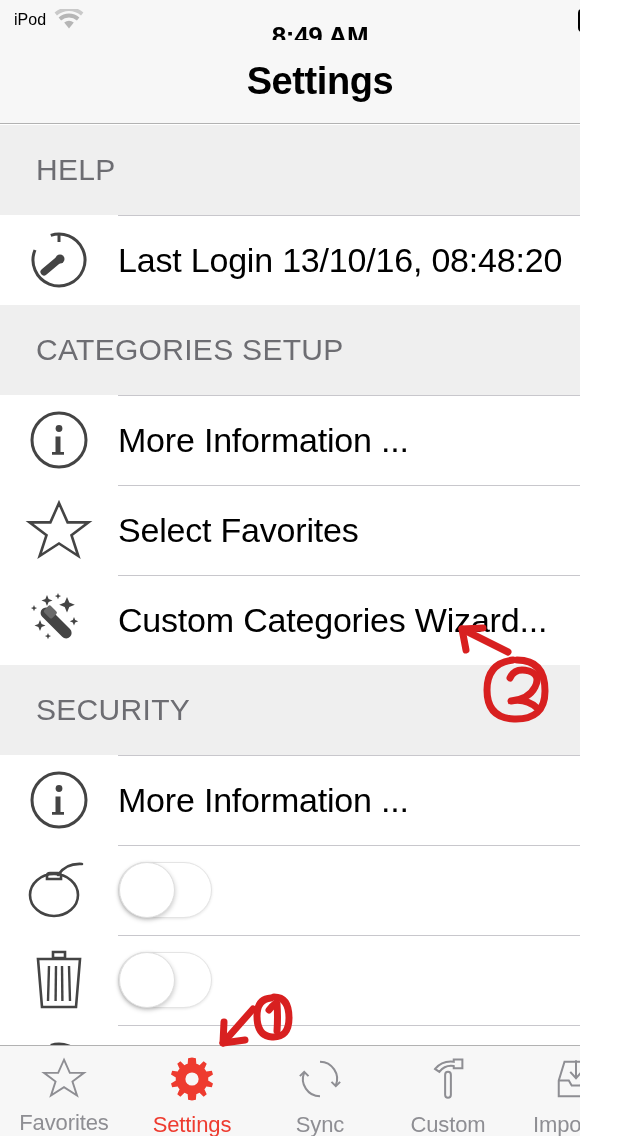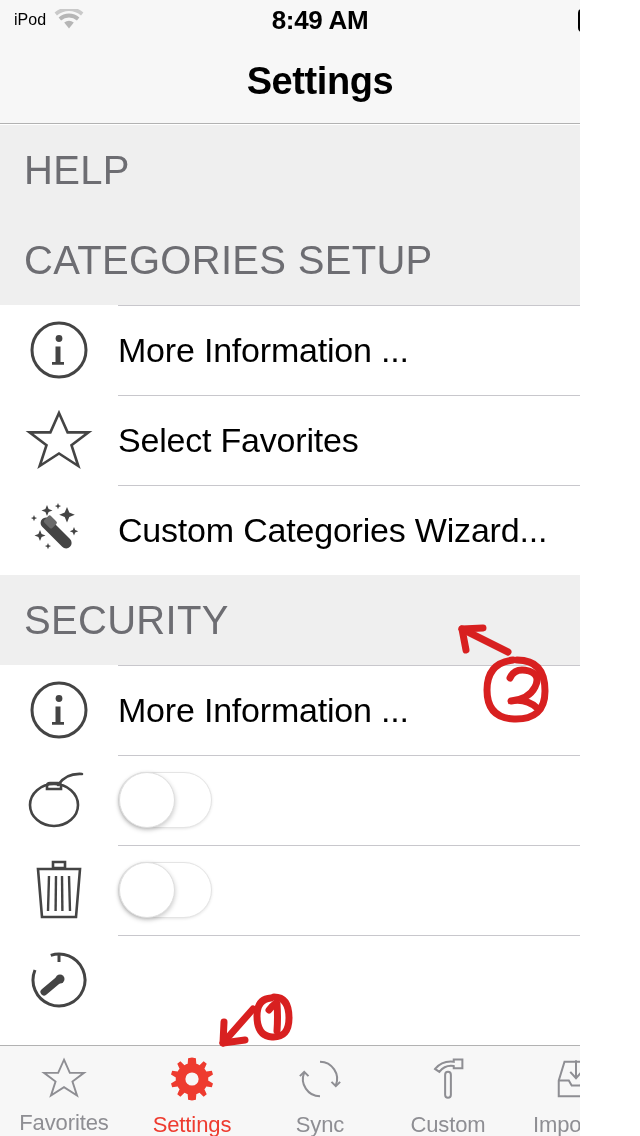--- a/index.html
+++ b/index.html
@@ -31,21 +31,21 @@
     align-items: center;
   }
   #status-left {
     position: absolute;
     left: 14px; top: 0; height: 40px;
     display: flex; align-items: center; gap: 8px;
   }
   .wifi-icon { display: block; }
   #status-time {
     position: absolute;
-    left: 0; top: 0;
+    left: 0; top: 16px;
     width: 640px; height: 40px;
     display: flex; align-items: center; justify-content: center;
     font-size: 26px; font-weight: bold; color: #000;
     letter-spacing: -0.3px;
   }
   #status-right {
     position: absolute;
     right: 14px; top: 0; height: 40px;
     display: flex; align-items: center;
   }
@@ -95,22 +95,22 @@
     height: 920px;
     background: #ffffff;
     overflow: hidden;
   }
 
   .section-header {
     height: 90px;
     background: #efefef;
     display: flex;
     align-items: center;
-    padding-left: 24px;
-    font-size: 40px;
+    padding-left: 36px;
+    font-size: 30px;
     color: #6d6d72;
     letter-spacing: 0.3px;
   }
 
   .row {
     position: relative;
     height: 90px;
     background: #ffffff;
     display: flex;
     align-items: center;
@@ -235,20 +235,32 @@
   </div>
 
   <div id="nav-bar">
     <div id="nav-title">Settings</div>
   </div>
 
   <div id="table">
 
     <div class="section-header">HELP</div>
 
+    <div class="row first-in-section">
+      <div class="row-icon">
+        <svg width="66" height="66" viewBox="0 0 66 66">
+          <path d="M33 7 a26 26 0 1 0 0 52 a26 26 0 0 0 0 -52" fill="none" stroke="#444" stroke-width="3" stroke-dasharray="140 22" transform="rotate(-68 33 33)"></path>
+          <path d="M33 7 L33 15" stroke="#444" stroke-width="3" fill="none"></path>
+          <path d="M33.5 32 L18 45" stroke="#444" stroke-width="7" stroke-linecap="round" fill="none"></path>
+          <circle cx="34" cy="32" r="4.5" fill="#444"></circle>
+        </svg>
+      </div>
+      <div class="row-label">Last Login 13/10/16, 08:48:20</div>
+      <div class="row-chevron"></div>
+    </div>
 
     <div class="section-header">CATEGORIES SETUP</div>
 
     <div class="row first-in-section">
       <div class="row-icon">
         <svg width="62" height="62" viewBox="0 0 62 62">
           <circle cx="31" cy="31" r="27" fill="none" stroke="#444" stroke-width="3"></circle>
           <circle cx="31" cy="19.5" r="3.4" fill="#444"></circle>
           <path d="M27.5 27.5 h5 v15.5 h3.5 v2.8 h-12 v-2.8 h3.5 z" fill="#444"></path>
         </svg>

